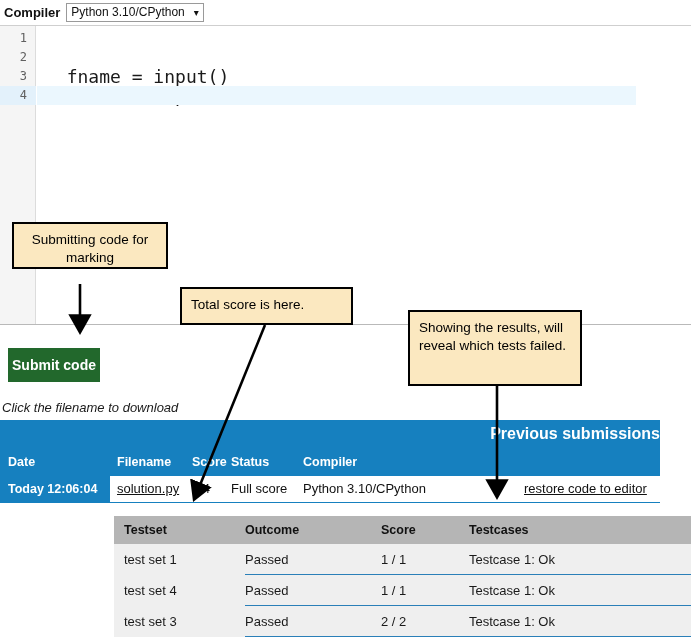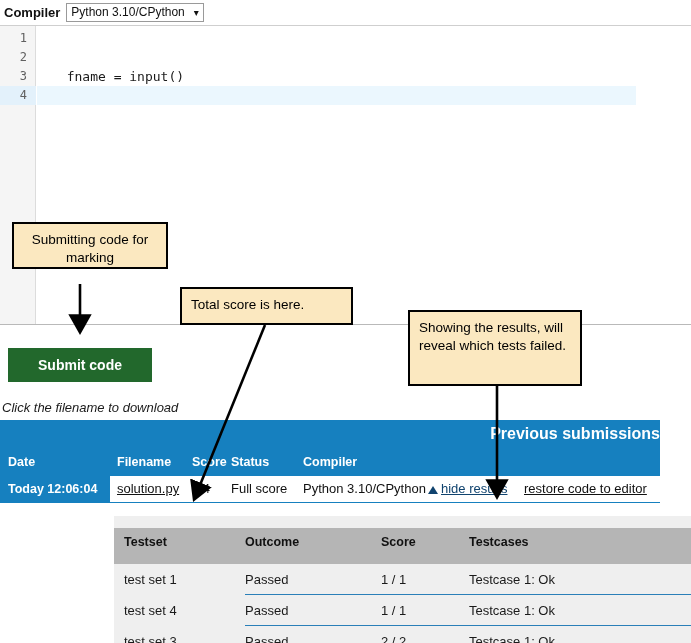--- a/index.html
+++ b/index.html
@@ -106,38 +106,38 @@
     padding-right: 9px;
     box-sizing: border-box;
     font-family: "DejaVu Sans Mono", monospace;
     font-size: 12px;
     color: #606060;
   }
   .code-text {
     position: relative;
     margin-left: 45px;
     font-family: "DejaVu Sans Mono", monospace;
-    font-size: 13px;
+    font-size: 18px;
     color: #1a1a1a;
   }
 
   
   .btn-row {
     position: absolute;
     left: 8px; top: 348px;
     display: flex;
     gap: 12px;
   }
   .btn {
     border: none;
     color: #ffffff;
     font-family: "Liberation Sans", sans-serif;
     font-weight: bold;
     font-size: 14px;
-    padding: 0 30px;
+    padding: 0 4px;
     height: 34px;
     line-height: 34px;
     cursor: pointer;
     white-space: nowrap;
   }
   .btn-submit { background: #22682c; }
   .btn-sandbox { background: #12a14b; }
 
   .hint-text {
     position: absolute;
@@ -233,23 +233,22 @@
 
   
   .results {
     position: absolute;
     left: 114px; top: 516px;
     width: 577px;
     background: #efefef;
   }
   .res-head {
     position: relative;
-    height: 36px;
+    height: 28px;
     background: #b5b5b5;
-    margin-top: 12px;
   }
   .res-head .cell {
     position: absolute;
     top: 0;
     height: 28px;
     line-height: 28px;
     font-weight: bold;
     font-size: 12.5px;
     color: #111111;
     white-space: nowrap;
@@ -367,23 +366,20 @@
     <span class="cell" style="left:231px;">Status</span>
     <span class="cell" style="left:303px;">Compiler</span>
   </div>
 
   <div class="subs-row">
     <span class="date-cell">Today 12:06:04</span>
     <span class="cell link" style="left:117px;text-align:center;">solution.py</span>
     <span class="cell" style="left:192px;">4/4</span>
     <span class="cell" style="left:231px;">Full score</span>
     <span class="cell" style="left:303px;">Python 3.10/CPython</span>
-    <span class="cell" style="left:428px;">
-      <span class="tri-up"></span><span class="link-dark">hide results</span>
-    </span>
     <span class="cell link-dark" style="left:524px;">restore code to editor</span>
   </div>
 </div>
 
 <div class="results">
   <div class="res-head">
     <span class="cell" style="left:10px;">Testset</span>
     <span class="cell" style="left:131px;">Outcome</span>
     <span class="cell" style="left:267px;">Score</span>
     <span class="cell" style="left:355px;">Testcases</span>

